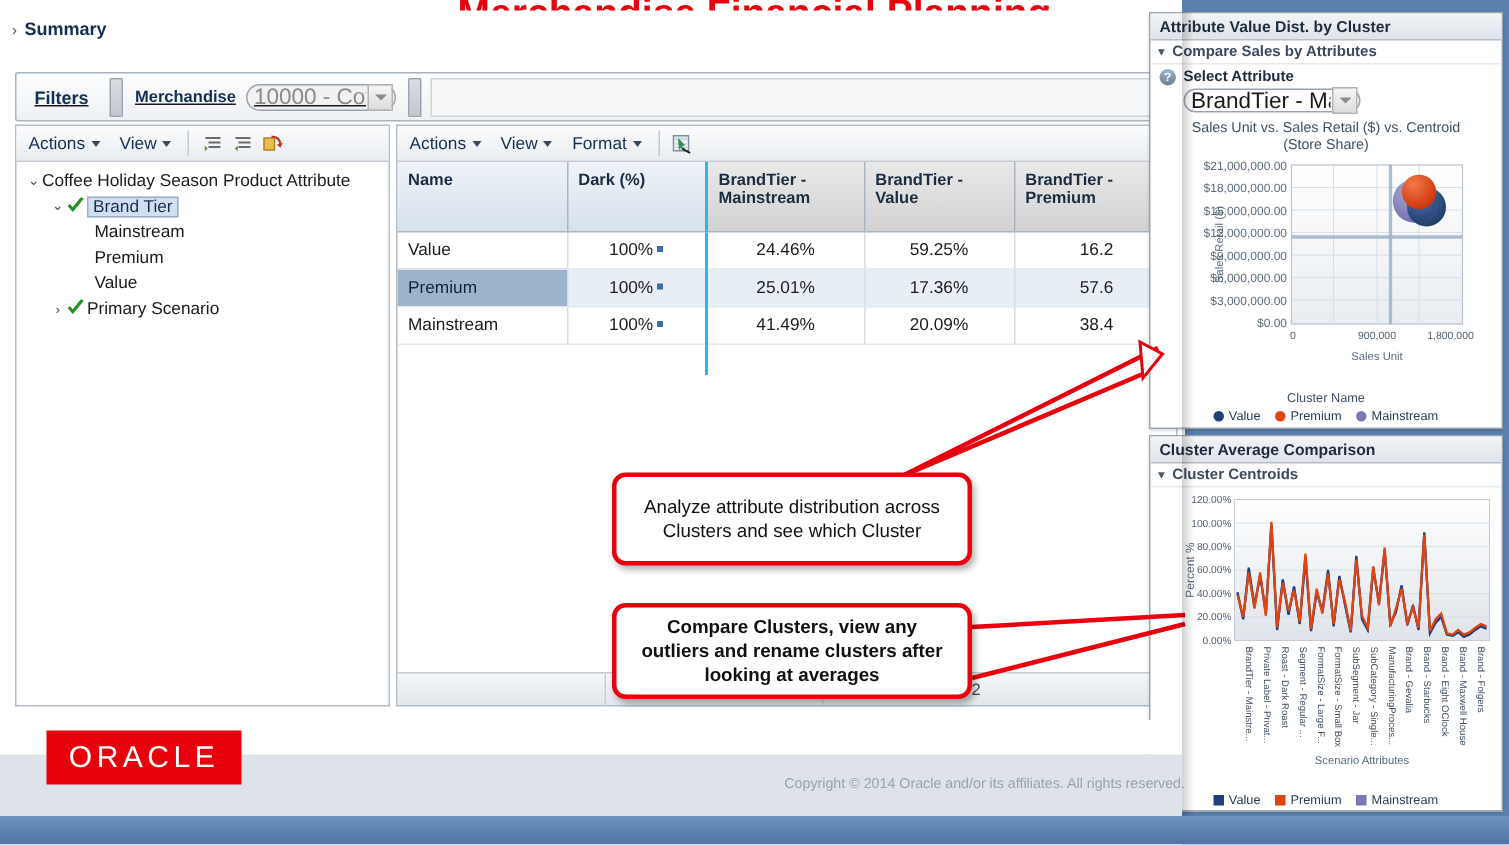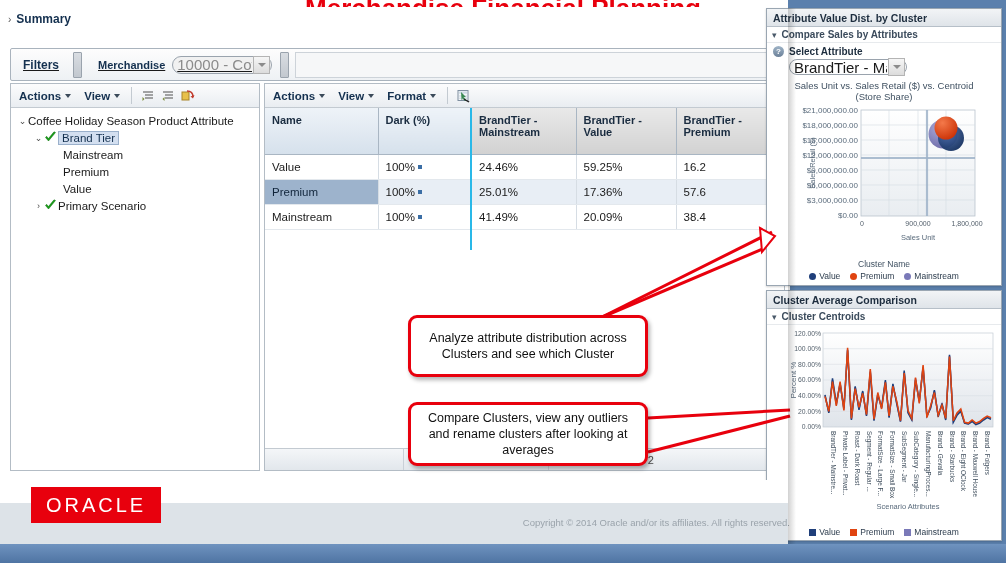--- a/index.html
+++ b/index.html
@@ -37,21 +37,21 @@
     padding:0 12px;font-weight:bold;font-size:12px;color:#14304f;
     height:100%;display:flex;align-items:center;
   }
   .grip{
     width:7px;height:24px;margin:0 2px;
     background:
       linear-gradient(#d9dde2,#c2c8cf);
     border:1px solid #9aa3ad;border-radius:1px;
   }
   .fltr-group{display:flex;align-items:center;height:100%;padding:0 6px;}
-  .fltr-name{font-weight:bold;font-size:11px;color:#14304f;margin-right:7px;white-space:nowrap;margin-left:8px;}
+  .fltr-name{font-weight:bold;font-size:11px;color:#14304f;margin-right:7px;white-space:nowrap;}
   .combo{
     height:18px;border:1px solid #9aa3ad;background:#fff;
     display:flex;align-items:center;border-radius:9px;
     font-size:15px;padding-left:4px;box-sizing:border-box;
   }
   .combo.disabled{background:#f1f1f1;color:#8b8b8b;}
   .combo .val{flex:1;white-space:nowrap;overflow:hidden;}
   .combo .arrow{
     width:15px;height:16px;margin:0 1px;display:flex;
     align-items:center;justify-content:center;
@@ -68,21 +68,21 @@
   #left-panel{
     left:10px;top:83px;width:250px;height:388px;
     background:#fff;border:1px solid #b3bcc5;box-sizing:border-box;
   }
   #left-toolbar{
     height:23px;border-bottom:1px solid #c3cad1;
     background:linear-gradient(#fcfcfd,#e9edf1);
     display:flex;align-items:center;
   }
   .menu-btn{
-    font-size:11.5px;font-weight:bold;color:#14304f;padding:0 5px 0 8px;
+    font-size:11.5px;font-weight:normal;color:#14304f;padding:0 5px 0 8px;
     display:flex;align-items:center;white-space:nowrap;
   }
   .menu-btn .dn{margin-left:4px;border-left:3px solid transparent;border-right:3px solid transparent;border-top:4px solid #3b4a5a;width:0;height:0;}
   .tb-sep{width:1px;height:17px;background:#c3cad1;margin:0 6px;}
   .tb-icon{width:20px;height:18px;display:flex;align-items:center;justify-content:center;}
 
   
   #tree{padding:4px 0 0 6px;}
   .tnode{display:flex;align-items:center;height:17px;white-space:nowrap;font-size:11.5px;color:#1a1a1a;}
   .tw{width:11px;display:inline-block;text-align:center;color:#4a4a4a;font-size:9px;}
@@ -111,21 +111,21 @@
     box-sizing:border-box;
   }
   table.grid th.frozen{background:linear-gradient(#eef3f8,#d6e1ec);}
   table.grid th.plain{background:linear-gradient(#e9e9e9,#d2d2d2);}
   table.grid td{
     border-right:1px solid #d6dde4;border-bottom:1px solid #e3e8ed;
     font-size:11.5px;padding:6px 7px;height:22px;box-sizing:border-box;
   }
   tr.row-sel td{background:#9db3cc;color:#10243a;}
   tr.row-sel td.num{background:#e8eef5;color:#1a1a1a;}
-  td.num{text-align:left;}
+  td.num{text-align:center;}
   td.name-cell{text-align:left;}
   .freeze-line{border-right:2px solid #29b8e8 !important;}
   .sel-mark{display:inline-block;width:4px;height:4px;background:#3b6ea5;vertical-align:middle;margin-left:3px;}
   #table-footer{
     position:absolute;left:0;bottom:0;width:100%;height:22px;
     background:linear-gradient(#f4f6f8,#e2e7ec);border-top:1px solid #c3cad1;
     display:flex;align-items:center;font-size:11px;color:#4a4a4a;box-sizing:border-box;
   }
   #table-footer .seg{padding:0 10px;border-right:1px solid #c9d0d7;height:100%;display:flex;align-items:center;}
   #table-footer .seg.nb{border-right:none;}
@@ -169,21 +169,21 @@
 
   
   .callout{
     background:#fff;border:3px solid #e8000d;border-radius:9px;
     box-shadow:2px 3px 4px rgba(0,0,0,.3);
     font-size:12.5px;color:#111;text-align:center;
     display:flex;align-items:center;justify-content:center;
     padding:6px 14px;box-sizing:border-box;line-height:16px;
   }
   #callout1{left:408px;top:315px;width:240px;height:62px;}
-  #callout2{left:408px;top:402px;width:240px;height:64px;}
+  #callout2{left:408px;top:402px;width:240px;height:64px;font-weight:bold;}
 
   
   #footer-band{left:0;top:503px;width:788px;height:41px;background:#dde3e8;}
   #footer-white{left:0;top:480px;width:788px;height:23px;background:#fff;}
   #oracle-logo{
     left:31px;top:487px;width:130px;height:36px;background:#e8000d;
     display:flex;align-items:center;justify-content:center;
   }
   #oracle-logo .wm{
     color:#fff;font-size:20px;letter-spacing:3px;font-weight:normal;

